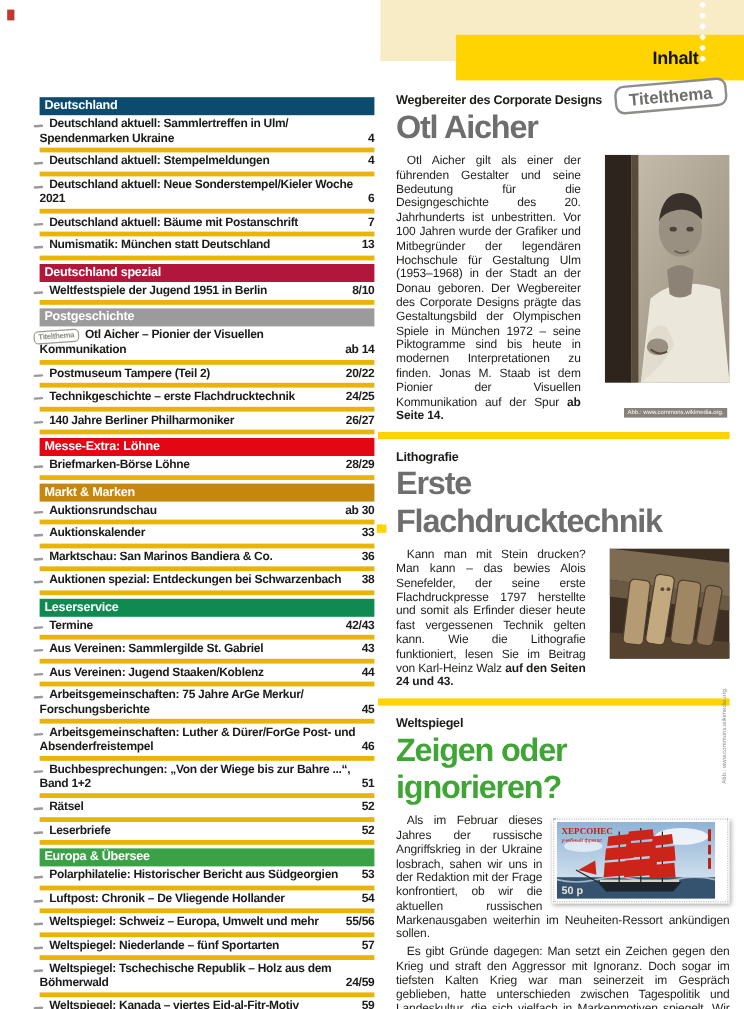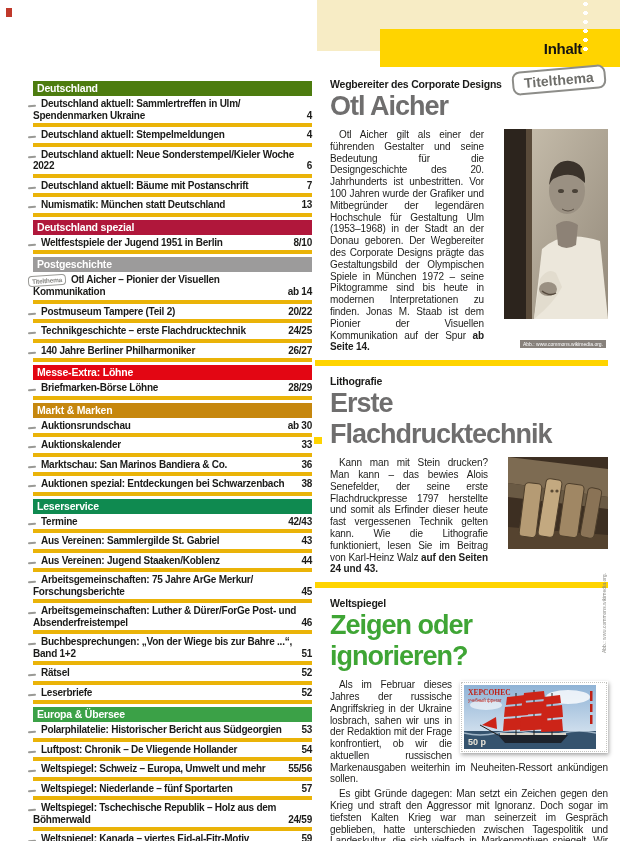--- a/index.html
+++ b/index.html
@@ -64,34 +64,34 @@
 
   <div class="pale-block"></div>
   <div class="inhalt-bar">
     <span>Inhalt</span>
   </div>
   <div class="dots"></div>
   <div class="print-mark"></div>
 
   <div class="toc">
     <div>
-      <div class="toc-header" style="background-color: #4d7c0f; color: rgb(255, 255, 255);">Deutschland</div>
+      <div class="toc-header" style="background-color: #0c4a6e; color: rgb(255, 255, 255);">Deutschland</div>
       <div>
     <div class="toc-row">
       <span class="toc-label"><span class="badge-sm" hidden=""></span><span>Deutschland aktuell: Sammlertreffen in Ulm/ Spendenmarken Ukraine</span></span>
       <span class="toc-page">4</span>
     </div>
 
     <div class="toc-row">
       <span class="toc-label"><span class="badge-sm" hidden=""></span><span>Deutschland aktuell: Stempelmeldungen</span></span>
       <span class="toc-page">4</span>
     </div>
 
     <div class="toc-row">
-      <span class="toc-label"><span class="badge-sm" hidden=""></span><span>Deutschland aktuell: Neue Sonderstempel/Kieler Woche 2022</span></span>
+      <span class="toc-label"><span class="badge-sm" hidden=""></span><span>Deutschland aktuell: Neue Sonderstempel/Kieler Woche 2021</span></span>
       <span class="toc-page">6</span>
     </div>
 
     <div class="toc-row">
       <span class="toc-label"><span class="badge-sm" hidden=""></span><span>Deutschland aktuell: Bäume mit Postanschrift</span></span>
       <span class="toc-page">7</span>
     </div>
 
     <div class="toc-row">
       <span class="toc-label"><span class="badge-sm" hidden=""></span><span>Numismatik: München statt Deutschland</span></span>

